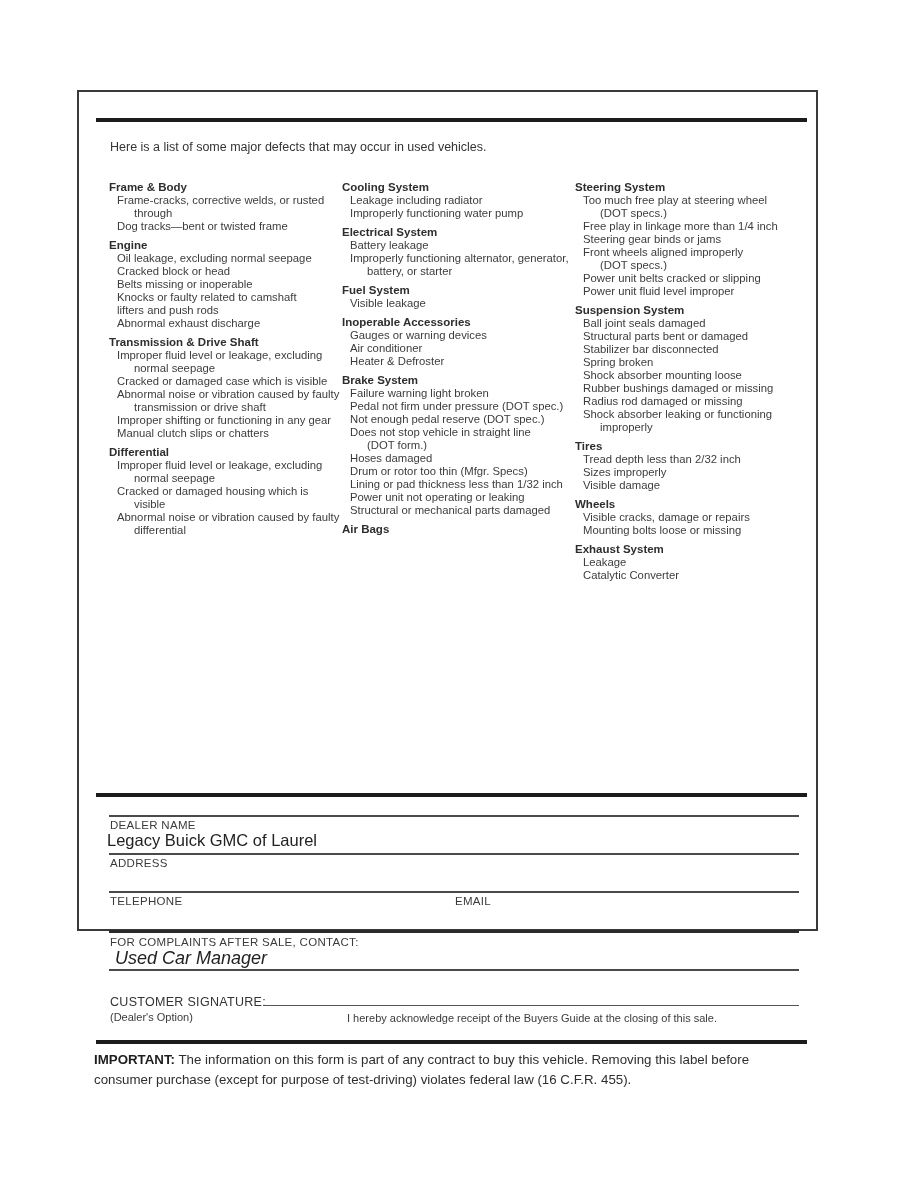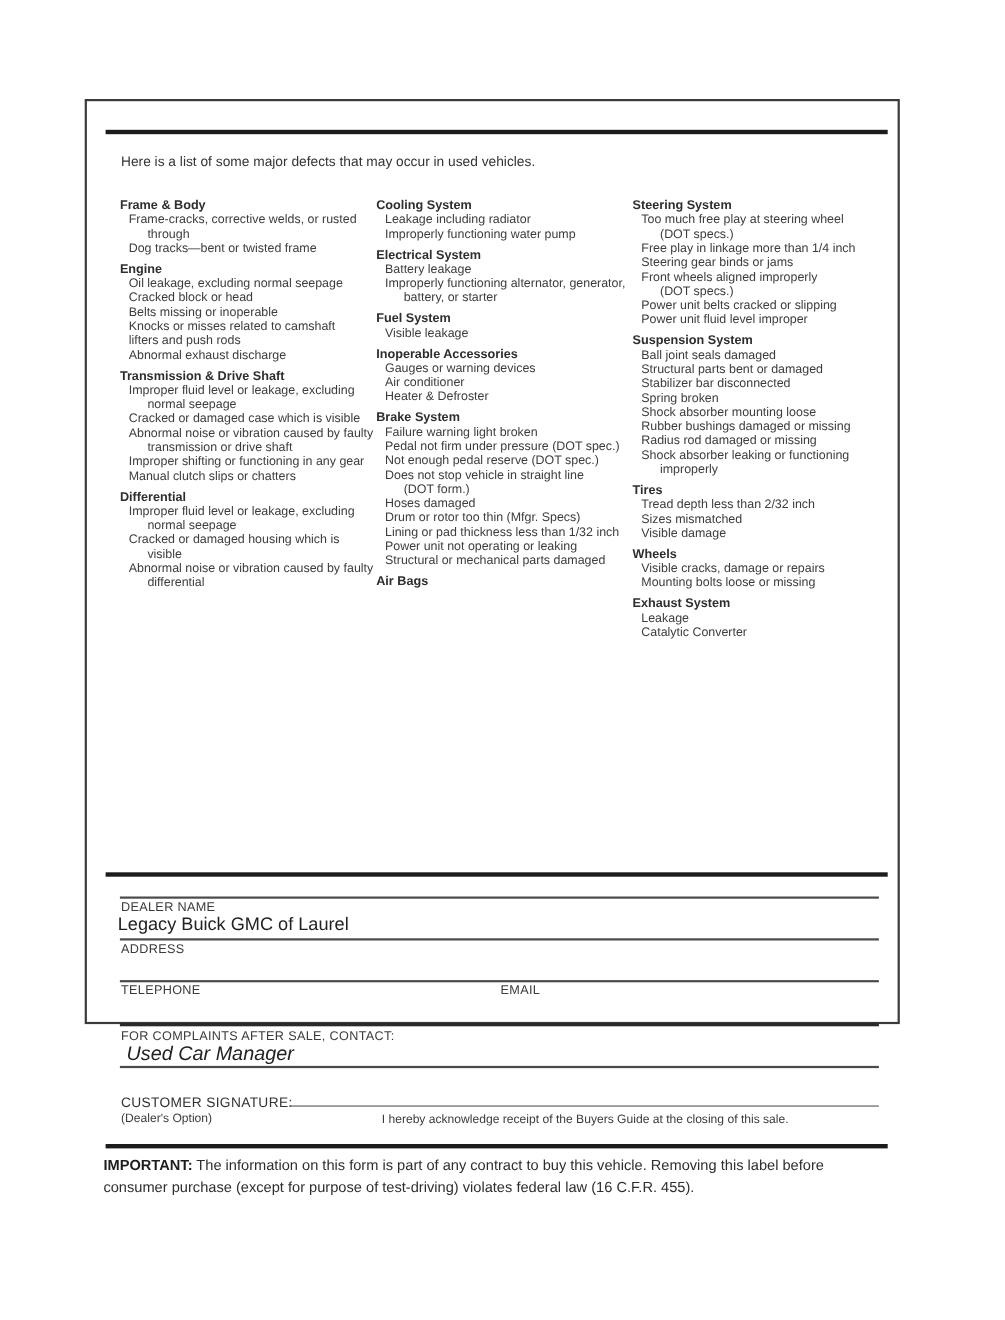--- a/index.html
+++ b/index.html
@@ -61,21 +61,21 @@
     <div class="abs cols">
       <div class="col">
           <div class="sec-title">Frame &amp; Body</div>
           <div class="dline i1">Frame-cracks, corrective welds, or rusted</div>
           <div class="dline i2">through</div>
           <div class="dline i1">Dog tracks—bent or twisted frame</div>
           <div class="sec-title">Engine</div>
           <div class="dline i1">Oil leakage, excluding normal seepage</div>
           <div class="dline i1">Cracked block or head</div>
           <div class="dline i1">Belts missing or inoperable</div>
-          <div class="dline i1">Knocks or misses related to camshaft</div>
+          <div class="dline i1">Knocks or faulty related to camshaft</div>
           <div class="dline i1">lifters and push rods</div>
           <div class="dline i1">Abnormal exhaust discharge</div>
           <div class="sec-title">Transmission &amp; Drive Shaft</div>
           <div class="dline i1">Improper fluid level or leakage, excluding</div>
           <div class="dline i2">normal seepage</div>
           <div class="dline i1">Cracked or damaged case which is visible</div>
           <div class="dline i1">Abnormal noise or vibration caused by faulty</div>
           <div class="dline i2">transmission or drive shaft</div>
           <div class="dline i1">Improper shifting or functioning in any gear</div>
           <div class="dline i1">Manual clutch slips or chatters</div>
@@ -129,21 +129,21 @@
           <div class="dline i1">Structural parts bent or damaged</div>
           <div class="dline i1">Stabilizer bar disconnected</div>
           <div class="dline i1">Spring broken</div>
           <div class="dline i1">Shock absorber mounting loose</div>
           <div class="dline i1">Rubber bushings damaged or missing</div>
           <div class="dline i1">Radius rod damaged or missing</div>
           <div class="dline i1">Shock absorber leaking or functioning</div>
           <div class="dline i2">improperly</div>
           <div class="sec-title">Tires</div>
           <div class="dline i1">Tread depth less than 2/32 inch</div>
-          <div class="dline i1">Sizes mismatched</div>
+          <div class="dline i1">Sizes improperly</div>
           <div class="dline i1">Visible damage</div>
           <div class="sec-title">Wheels</div>
           <div class="dline i1">Visible cracks, damage or repairs</div>
           <div class="dline i1">Mounting bolts loose or missing</div>
           <div class="sec-title">Exhaust System</div>
           <div class="dline i1">Leakage</div>
           <div class="dline i1">Catalytic Converter</div>
         </div>
     </div>
 

